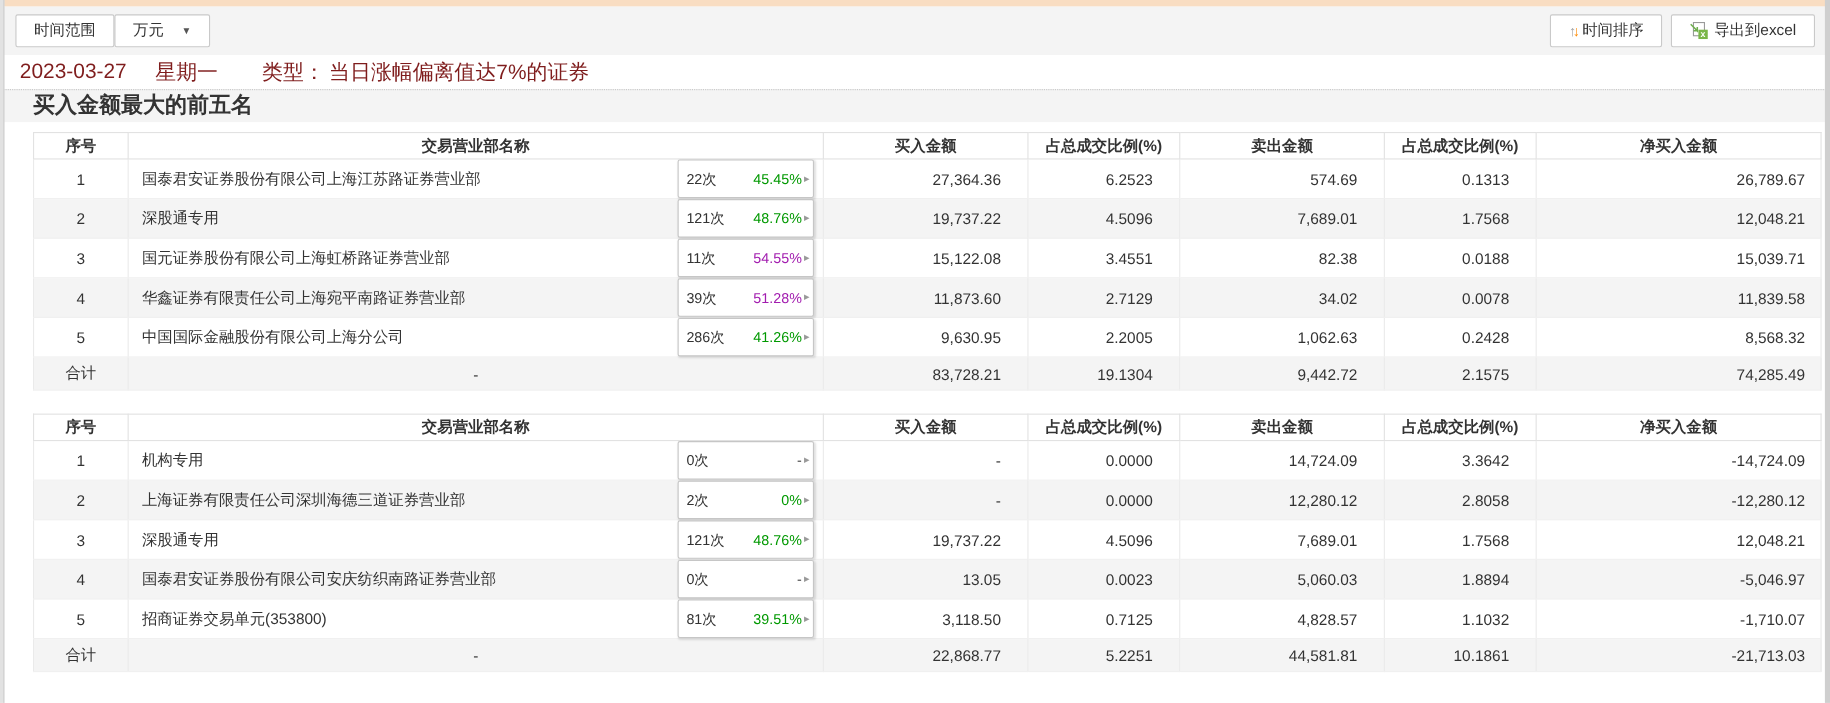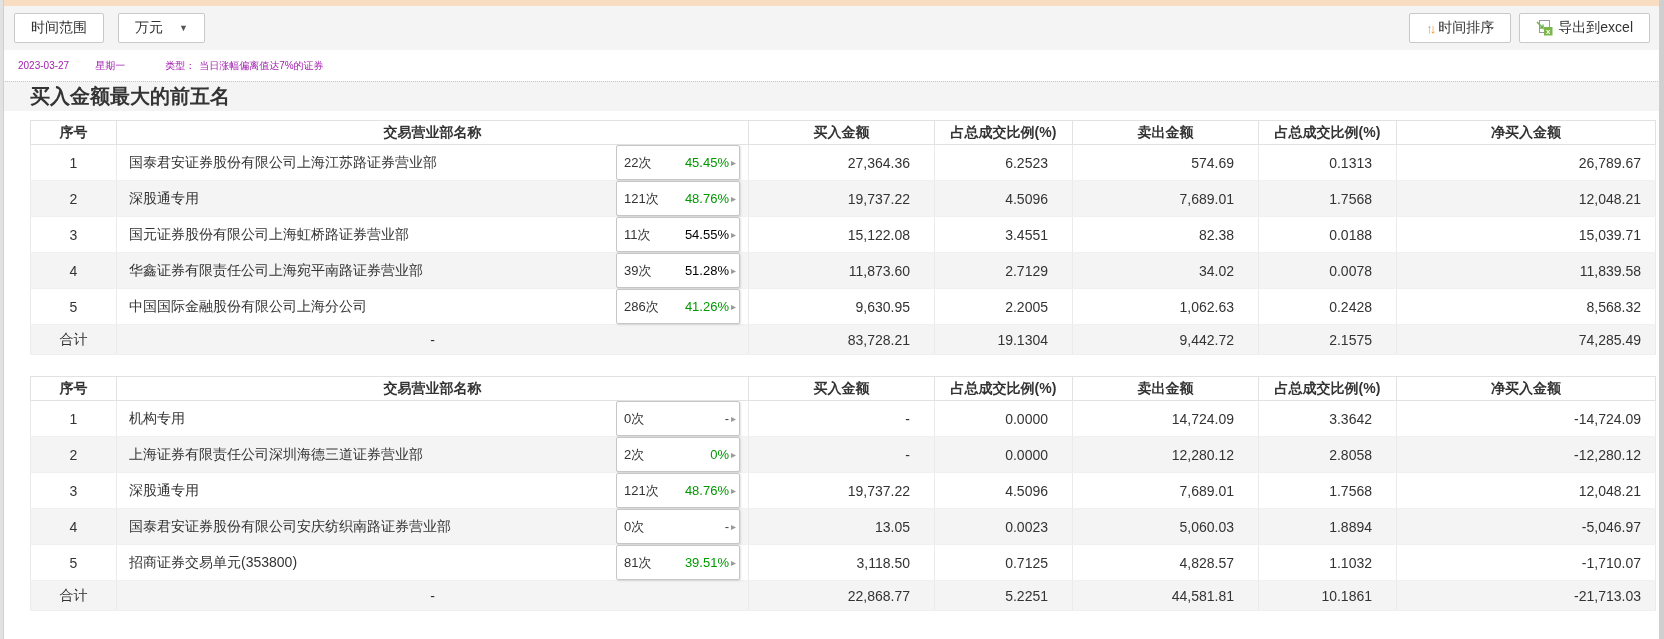--- a/index.html
+++ b/index.html
@@ -3,50 +3,50 @@
 <meta charset="utf-8">
 <style>
   * { margin:0; padding:0; box-sizing:border-box; }
   html,body { width:1664px; height:639px; }
   body { font-family:"Liberation Sans","DejaVu Sans",sans-serif; background:#fff; }
   .page { position:relative; width:1664px; height:639px; background:#fff; overflow:hidden; }
   .edge-left { position:absolute; left:0; top:0; bottom:0; width:4px; background:#e2e2e2; border-right:1px solid #cfcfcf; z-index:9; }
   .edge-right { position:absolute; right:0; top:0; bottom:0; width:5px; background:#cfcfcf; z-index:9; }
   .top-accent { height:6px; background:#f9ddc2; }
   .toolbar { height:44px; background:#f4f4f4; display:flex; align-items:center; justify-content:space-between; padding:0 10px 0 14px; }
-  .toolbar-left, .toolbar-right { display:flex; align-items:center; gap:14px; }
+  .toolbar-left, .toolbar-right { display:flex; align-items:center; }
   .toolbar-right { gap:8px; padding-right:4px; }
   .btn { height:30px; background:#fff; border:1px solid #c9c9c9; border-radius:2px; font-size:14px; color:#333; display:flex; align-items:center; padding:0 16px; cursor:pointer; white-space:nowrap; }
   .btn .caret { font-size:9px; color:#555; margin-left:16px; }
   .sort-ico { font-size:13px; letter-spacing:-3px; margin-right:5px; font-weight:bold; }
   .sort-ico .up { color:#a3a3a3; }
   .sort-ico .dn { color:#ff8a00; }
   .excel-ico { margin-right:5px; display:inline-flex; }
-  .date-row { height:31px; background:#fff; display:flex; align-items:center; font-size:10px; color:#a21caf; padding-left:18px; }
+  .date-row { height:31px; background:#fff; display:flex; align-items:center; font-size:19px; color:#7f1d1d; padding-left:18px; }
   .date-row .weekday { margin-left:26px; }
   .date-row .type-label { margin-left:40px; }
   .date-row .type-value { margin-left:4px; }
   .section-band { height:30px; line-height:29px; background:#f4f4f4; border-top:1px dotted #c5c5c5; font-size:20px; font-weight:bold; color:#333; padding-left:30px; }
   .tbl-wrap { padding:9px 8px 12px 30px; }
   table.data { width:100%; border-collapse:collapse; table-layout:fixed; border:1px solid #dedede; }
   table.data th { height:24px; font-size:14px; color:#333; font-weight:bold; text-align:center; background:#fff; border:1px solid #e2e2e2; }
   table.data td { height:30px; font-size:14px; color:#333; border-left:1px solid #eaeaea; border-right:1px solid #eaeaea; border-bottom:1px solid #f0f0f0; background:#fff; }
   table.data tr.alt td { background:#f4f4f4; }
   td.rank { text-align:center; }
   td.name-cell { padding:0 8px 0 12px; }
   .name-flex { display:flex; align-items:center; justify-content:space-between; }
   .broker-name { white-space:nowrap; overflow:hidden; }
   .badge { width:124px; min-width:124px; height:35px; background:#fff; border:1px solid #c6c6c6; border-radius:2px; box-shadow:1px 1px 2px rgba(0,0,0,0.12); display:flex; align-items:center; font-size:13px; padding:0 3px 0 7px; cursor:pointer; }
   .badge .times { color:#333; }
   .badge .pct { margin-left:auto; }
   .badge .arrow { color:#999; font-size:10px; margin-left:2px; }
   td.num { text-align:right; padding-right:24px; }
   td.num-net { text-align:right; padding-right:14px; }
   td.dash-cell { text-align:center; }
-  .c-red { color:#000000; }
+  .c-red { color:#a21caf; }
   .c-green { color:#009900; }
   .c-gray { color:#555555; }
   .c-plain { color:#444444; }
 </style>
 </head>
 <body>
 
 <div class="page">
   <div class="edge-left"></div>
   <div class="edge-right"></div>

